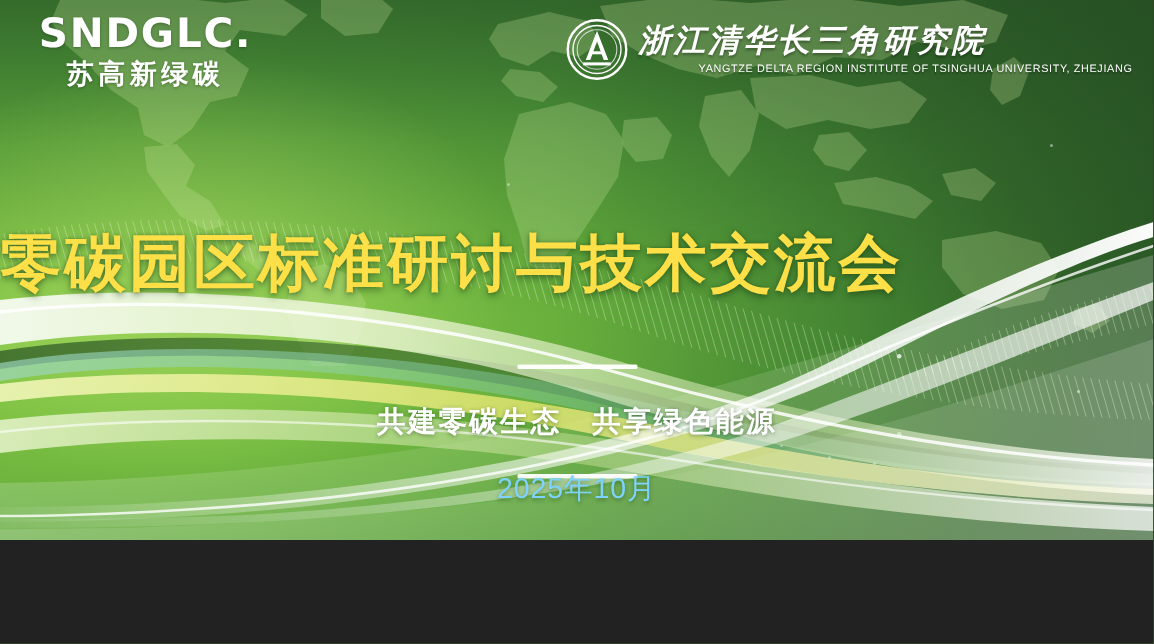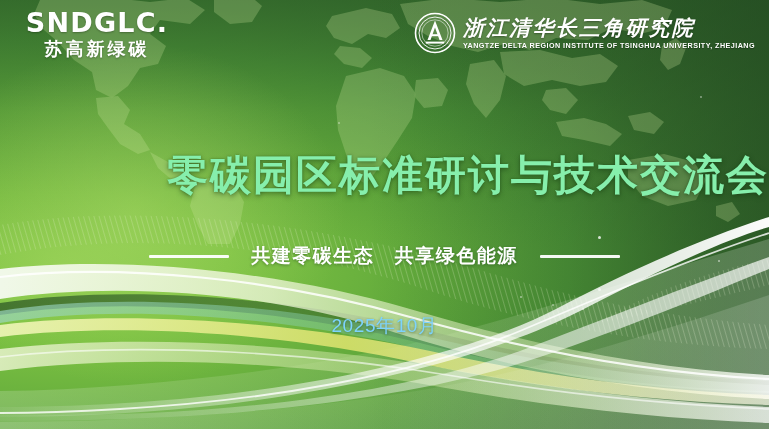--- a/index.html
+++ b/index.html
@@ -1,20 +1,20 @@
 <!DOCTYPE html>
 <html><head>
 <meta charset="utf-8">
 <style>
   html,body{margin:0;padding:0;background:#222;}
   body{font-family:"Liberation Sans","DejaVu Sans",sans-serif;}
 
   #slide{
     position:relative;
-    width:769px;height:429px;
+    width:769px;height:360px;
     overflow:hidden;
     background:#3f5c33;
   }
 
   
   .bg-base{
     position:absolute;inset:0;
     background:
       radial-gradient(120% 95% at 8% 62%, #8ecb4e 0%, #7cc142 18%, #63ab3c 38%, #4e9638 55%, #3f7c31 72%, #36672c 100%),
       linear-gradient(100deg,#7cc142 0%,#5da83b 35%,#43802f 68%,#37662b 100%);
@@ -71,39 +71,40 @@
   .emblem{width:42px;height:42px;flex:0 0 42px;}
   .logo-right .txtblk{line-height:1;}
   .logo-right .cn{
     font-size:21px;font-weight:bold;color:#ffffff;letter-spacing:2.2px;
     text-shadow:0 1px 2px rgba(0,0,0,.35);
     white-space:nowrap;
     font-style:italic;
   }
   .logo-right .en{
     margin-top:4px;
-    font-size:7.2px;font-weight:bold;color:#ffffff;
+    font-size:7.2px;font-weight:normal;color:#ffffff;
     letter-spacing:.45px;white-space:nowrap;
     text-shadow:0 1px 1px rgba(0,0,0,.35);
+    margin-left:40px;
   }
 
   
   .title{
     position:absolute;left:0;right:0;top:148px;
-    text-align:right;z-index:6;
-    font-size:41px;font-weight:bold;color:#86efac;
+    text-align:left;z-index:6;
+    font-size:41px;font-weight:bold;color:#fde047;
     letter-spacing:2px;
     text-shadow:0 2px 5px rgba(20,55,15,.5), 0 0 2px rgba(20,55,15,.35);
     white-space:nowrap;
   }
 
   .subtitle-row{
     position:absolute;left:0;right:0;top:243px;
     display:flex;align-items:center;justify-content:center;
-    gap:22px;z-index:6;
+    gap:22px;z-index:6;flex-direction:column;
   }
   .rule{width:80px;height:3px;background:#ffffff;opacity:.95;border-radius:1px;}
   .subtitle{
     font-size:19px;font-weight:bold;color:#ffffff;letter-spacing:1.5px;
     text-shadow:0 1px 3px rgba(20,55,15,.45);
     white-space:nowrap;
   }
 
   .date{
     position:absolute;left:0;right:0;top:313px;

